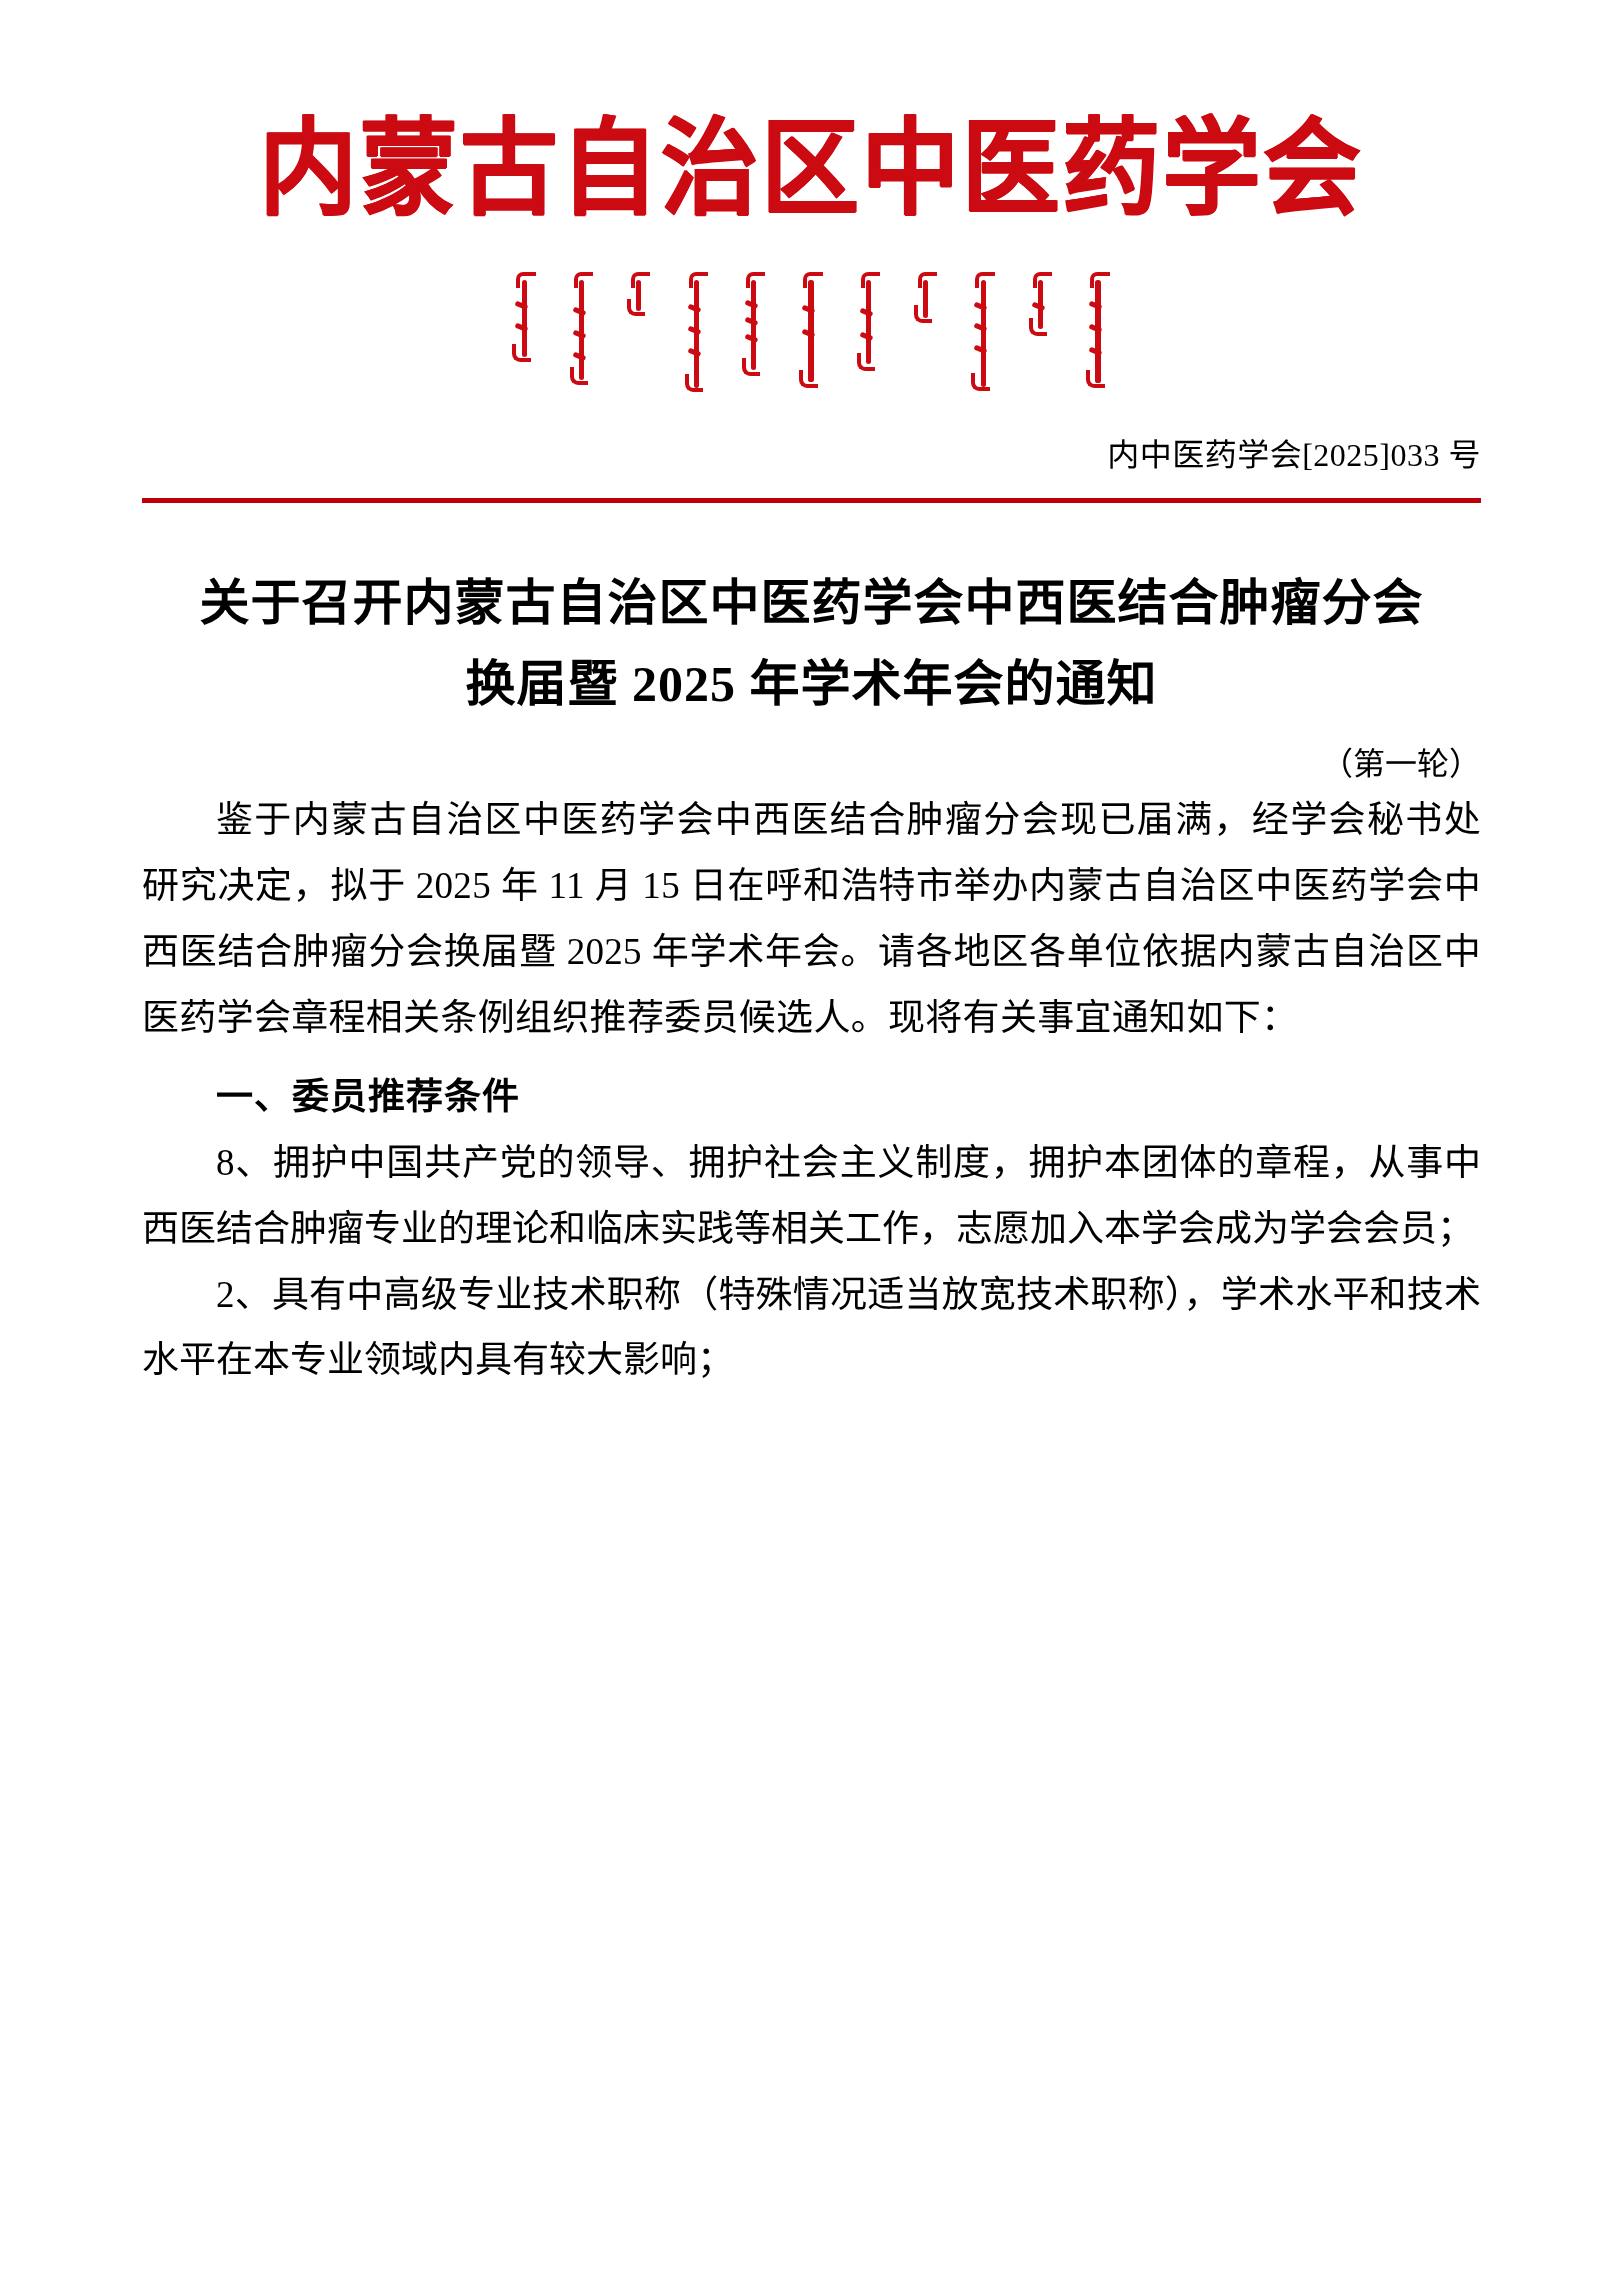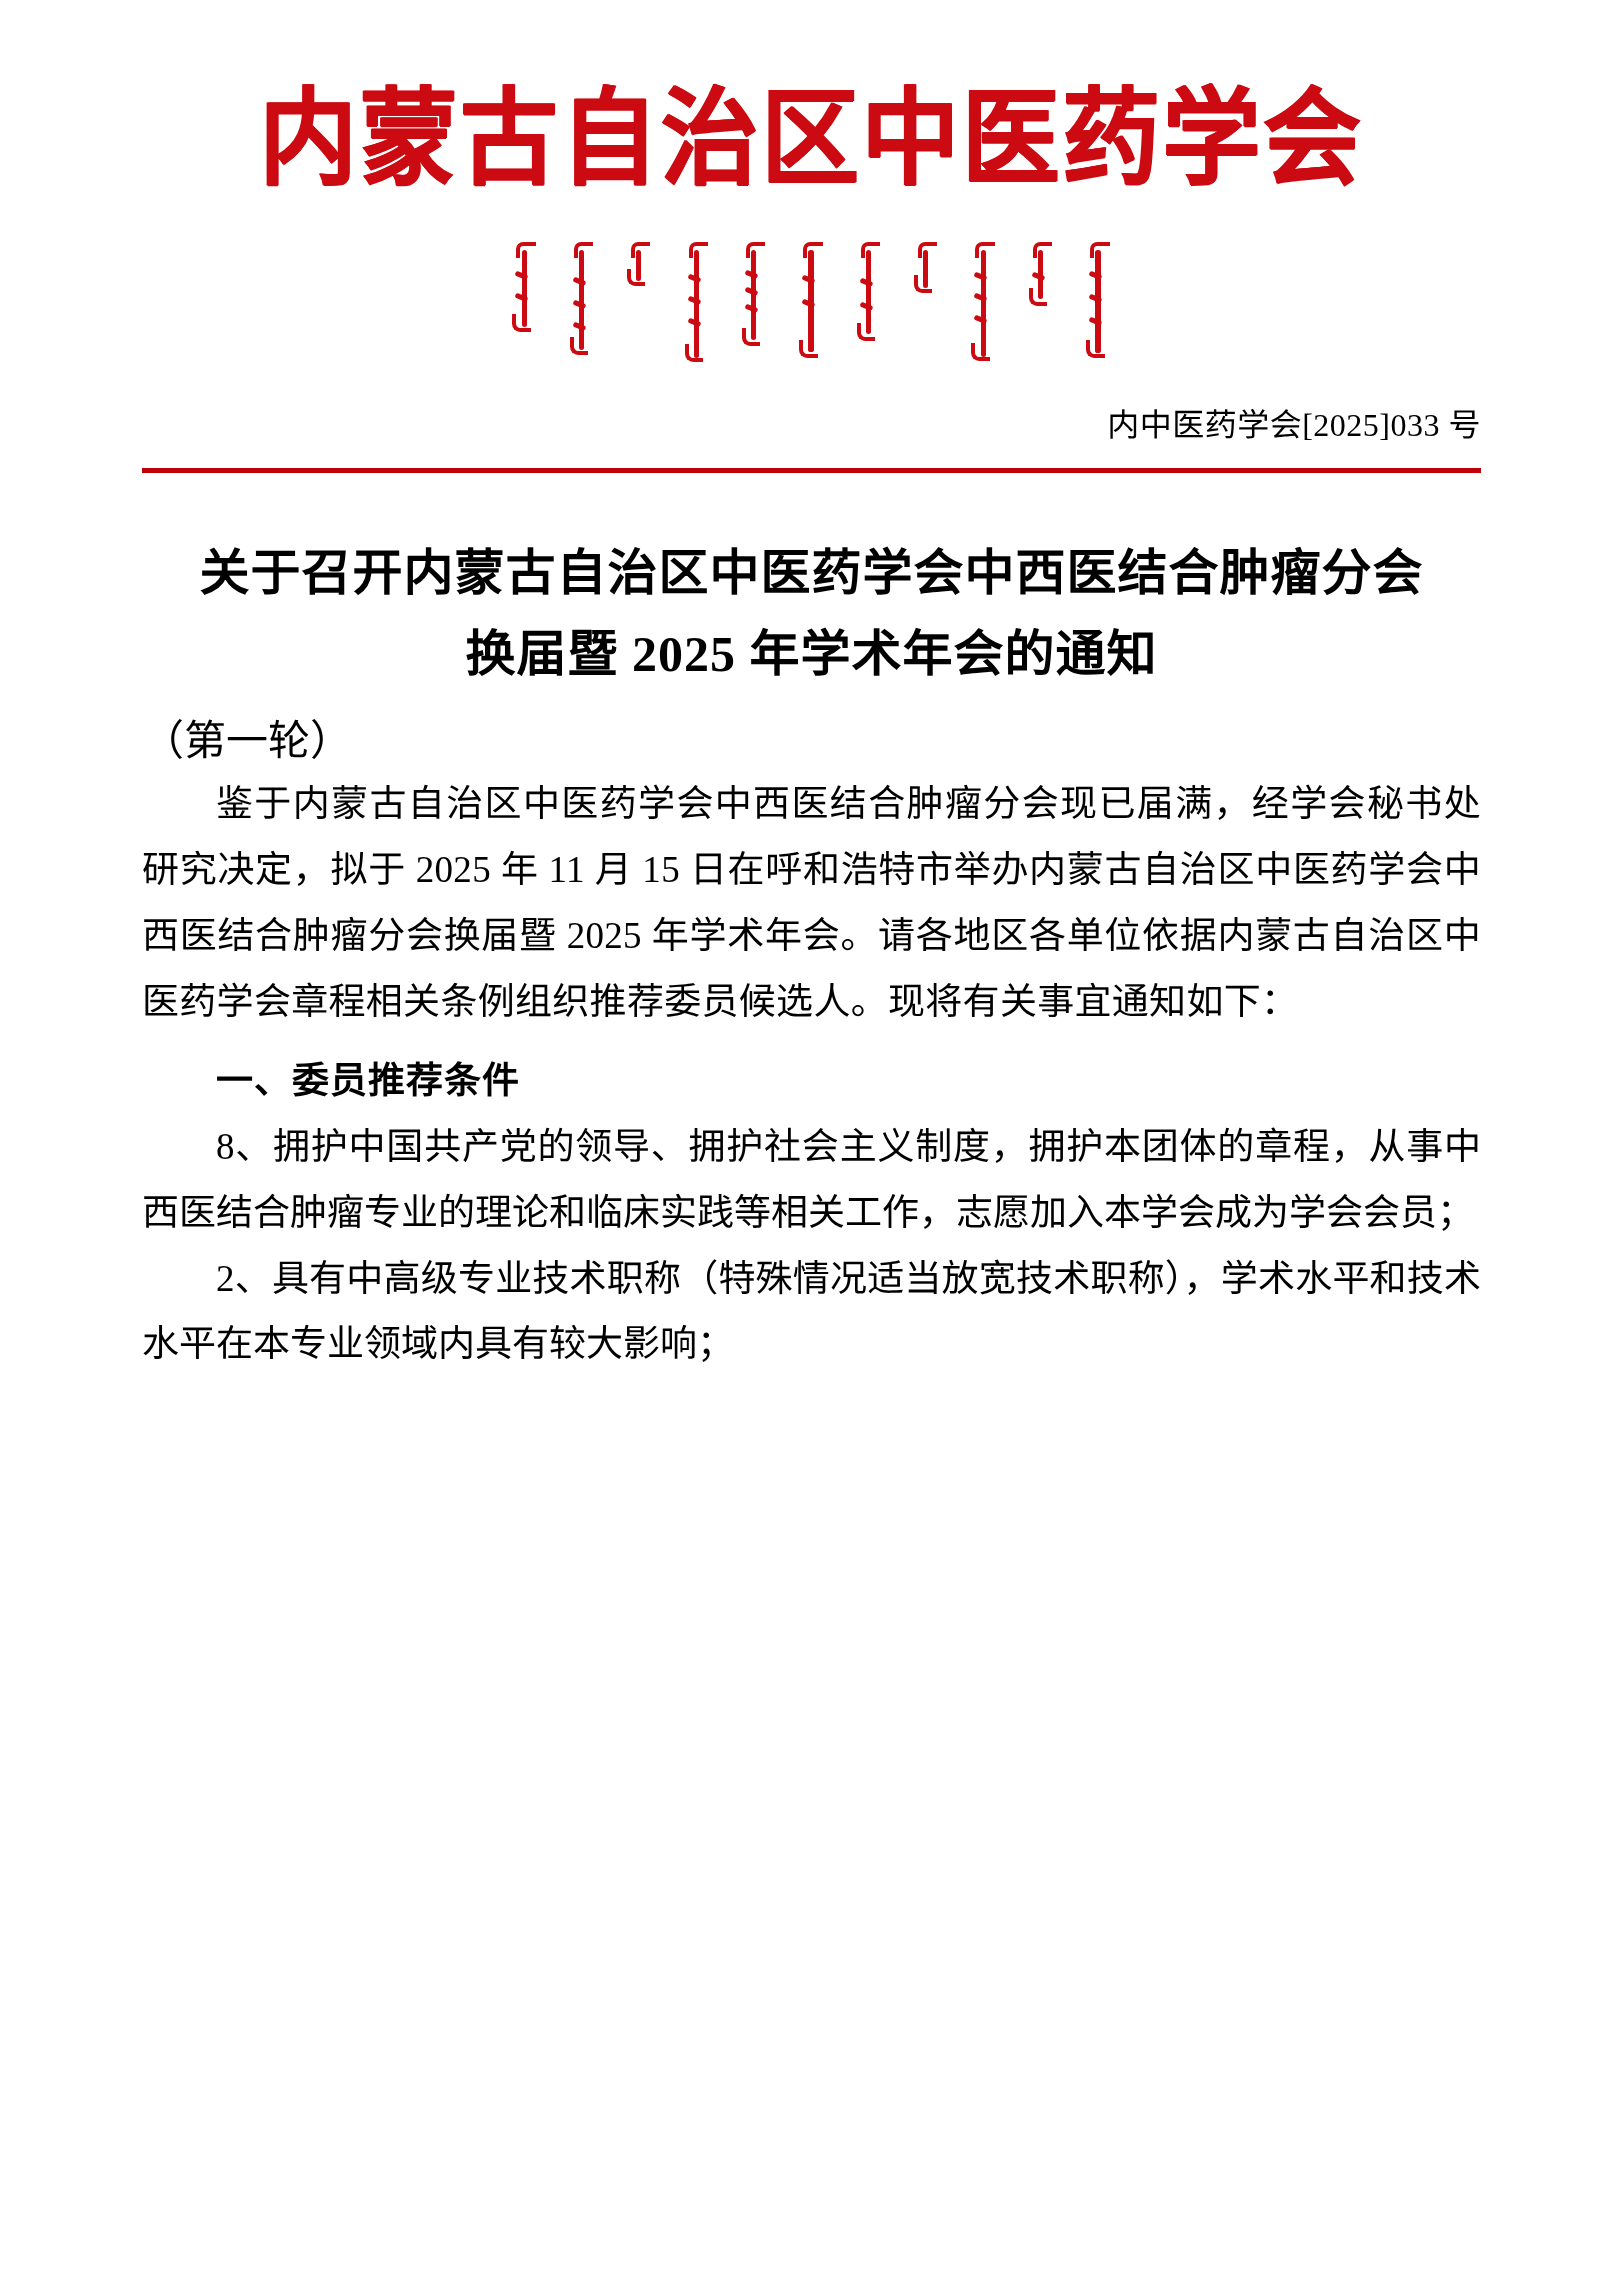--- a/index.html
+++ b/index.html
@@ -18,21 +18,21 @@
     width: 1623px;
     height: 2295px;
     background: #ffffff;
     margin: 0 auto;
     box-sizing: border-box;
     overflow: hidden;
   }
 
   
   .letterhead {
-    padding-top: 84px;
+    padding-top: 114px;
     text-align: center;
   }
 
   .org-title-cn {
     color: #cc0a12;
     font-family: "Liberation Serif", "DejaVu Serif", serif;
     font-weight: bold;
     font-size: 106px;
     line-height: 1.06;
     letter-spacing: 3.1px;
@@ -130,23 +130,23 @@
     font-family: "Liberation Serif", "DejaVu Serif", serif;
     font-weight: bold;
     font-size: 50px;
     line-height: 1.62;
     letter-spacing: 1px;
   }
   .doc-title .tline { display: block; }
 
   .doc-round {
     margin-top: 17.4px;
-    text-align: left;
-    font-family: "Liberation Serif", "DejaVu Serif", serif;
-    font-size: 42px;
+    text-align: right;
+    font-family: "Liberation Serif", "DejaVu Serif", serif;
+    font-size: 32px;
     line-height: 1.4;
   }
 
   .salutation {
     margin-top: 26.6px;
     font-family: "Liberation Serif", "DejaVu Serif", serif;
     font-weight: bold;
     font-size: 37px;
     line-height: 1.55;
     letter-spacing: 0.5px;

